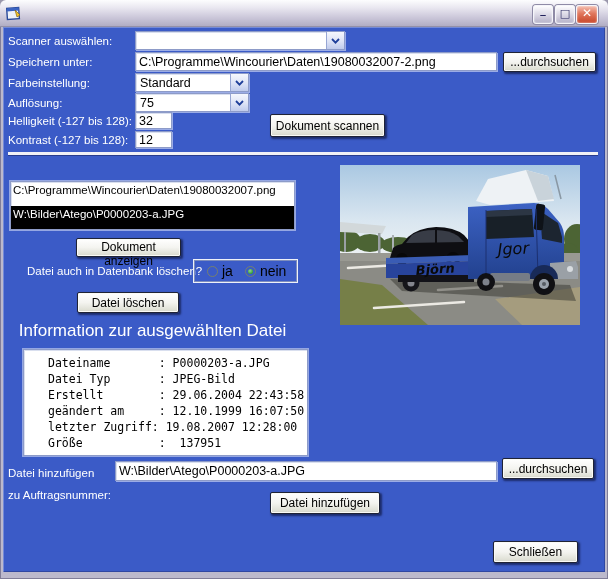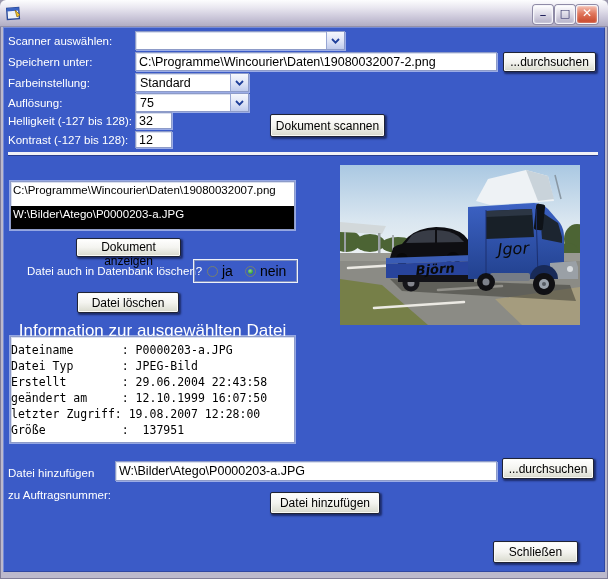--- a/index.html
+++ b/index.html
@@ -85,25 +85,25 @@
     background:radial-gradient(circle at 35% 30%, #ffffff 0%, #ececе8 55%, #c9c9c0 100%);
     background:radial-gradient(circle at 35% 30%, #ffffff 0%, #ececе8 55%, #c9c9c0 100%);
   }
   .radio-circle.checked::after {
     content:""; position:absolute; left:2px; top:2px; width:5px; height:5px; border-radius:50%;
     background:radial-gradient(circle at 40% 35%, #92d292 0%, #2f9e2f 75%);
   }
   .radio-label { color:#000; font-size:14px; }
   .info-heading { position:absolute; left:10px; top:321px; width:285px; text-align:center; color:#fff; font-size:17px; }
   .info-box {
-    position:absolute; left:10px; top:336px; width:285px; height:107px; box-sizing:border-box; margin:0;
+    position:absolute; left:10px; top:336px; width:285px; height:107px; box-sizing:border-box; margin:13px;
     background:#fff; border:1px solid #8d9bc8;
     box-shadow: inset 1px 1px 0 #d9dfef, 0 0 0 1px rgba(240,243,255,.5);
     font:11.5px/16px "DejaVu Sans Mono", monospace; color:#000;
-    padding:5px 0; white-space:pre; overflow:hidden;
+    padding:5px 24px; white-space:pre; overflow:hidden;
   }
   .photo { position:absolute; left:340px; top:165px; width:240px; height:160px; }
 </style>
 </head>
 <body>
 
 <div class="window">
 
   <div class="titlebar">
     <span class="app-icon">

